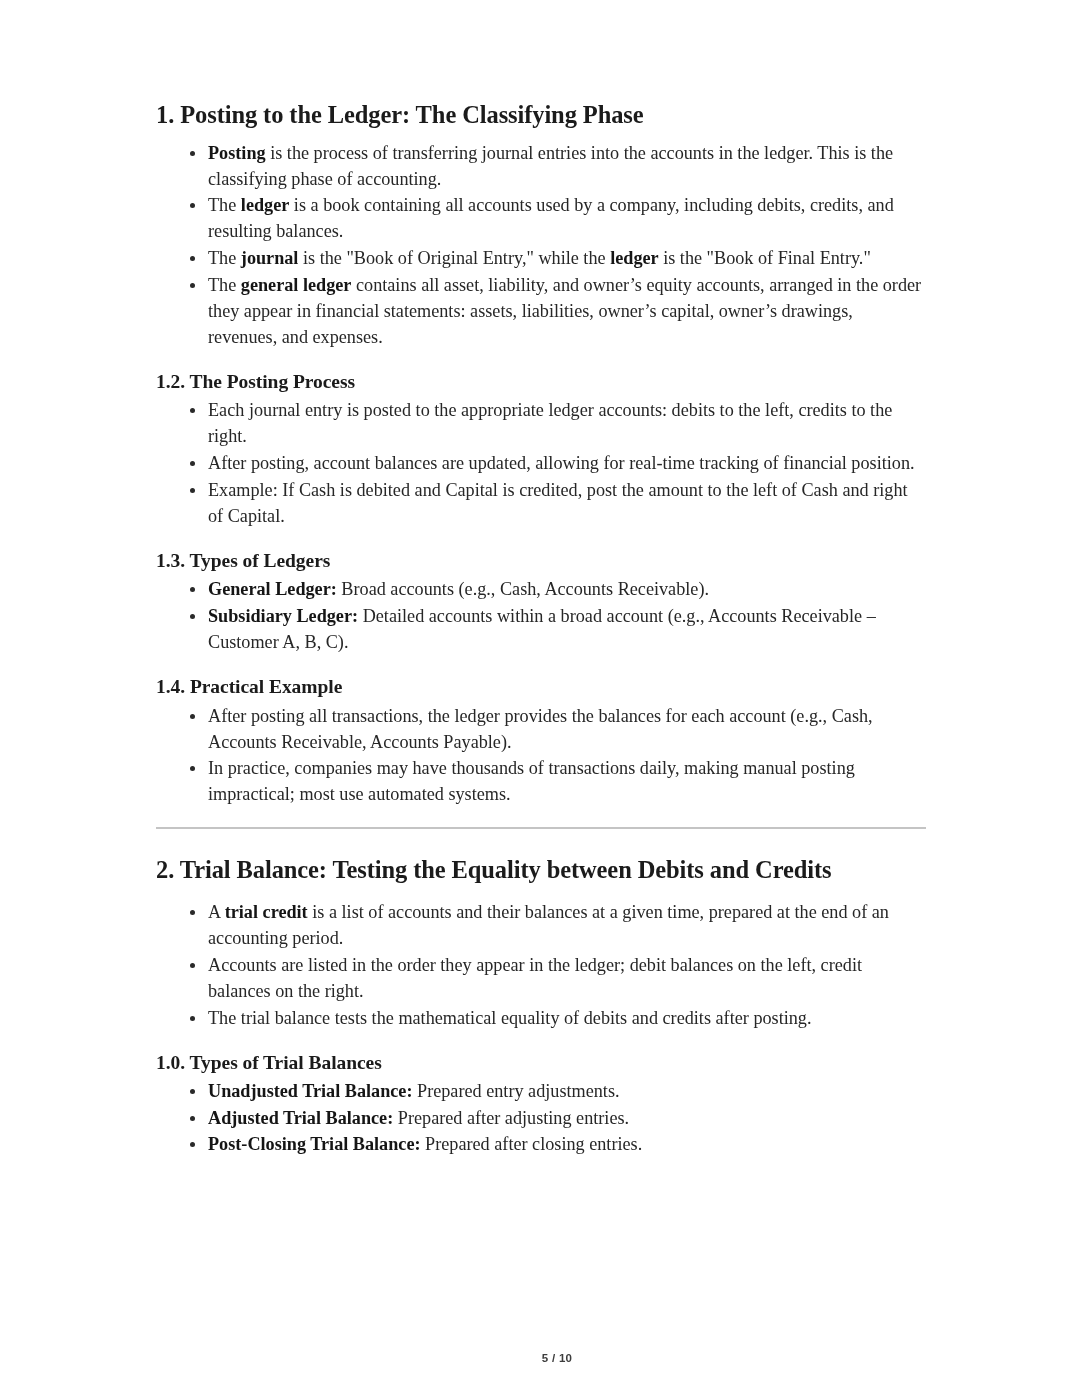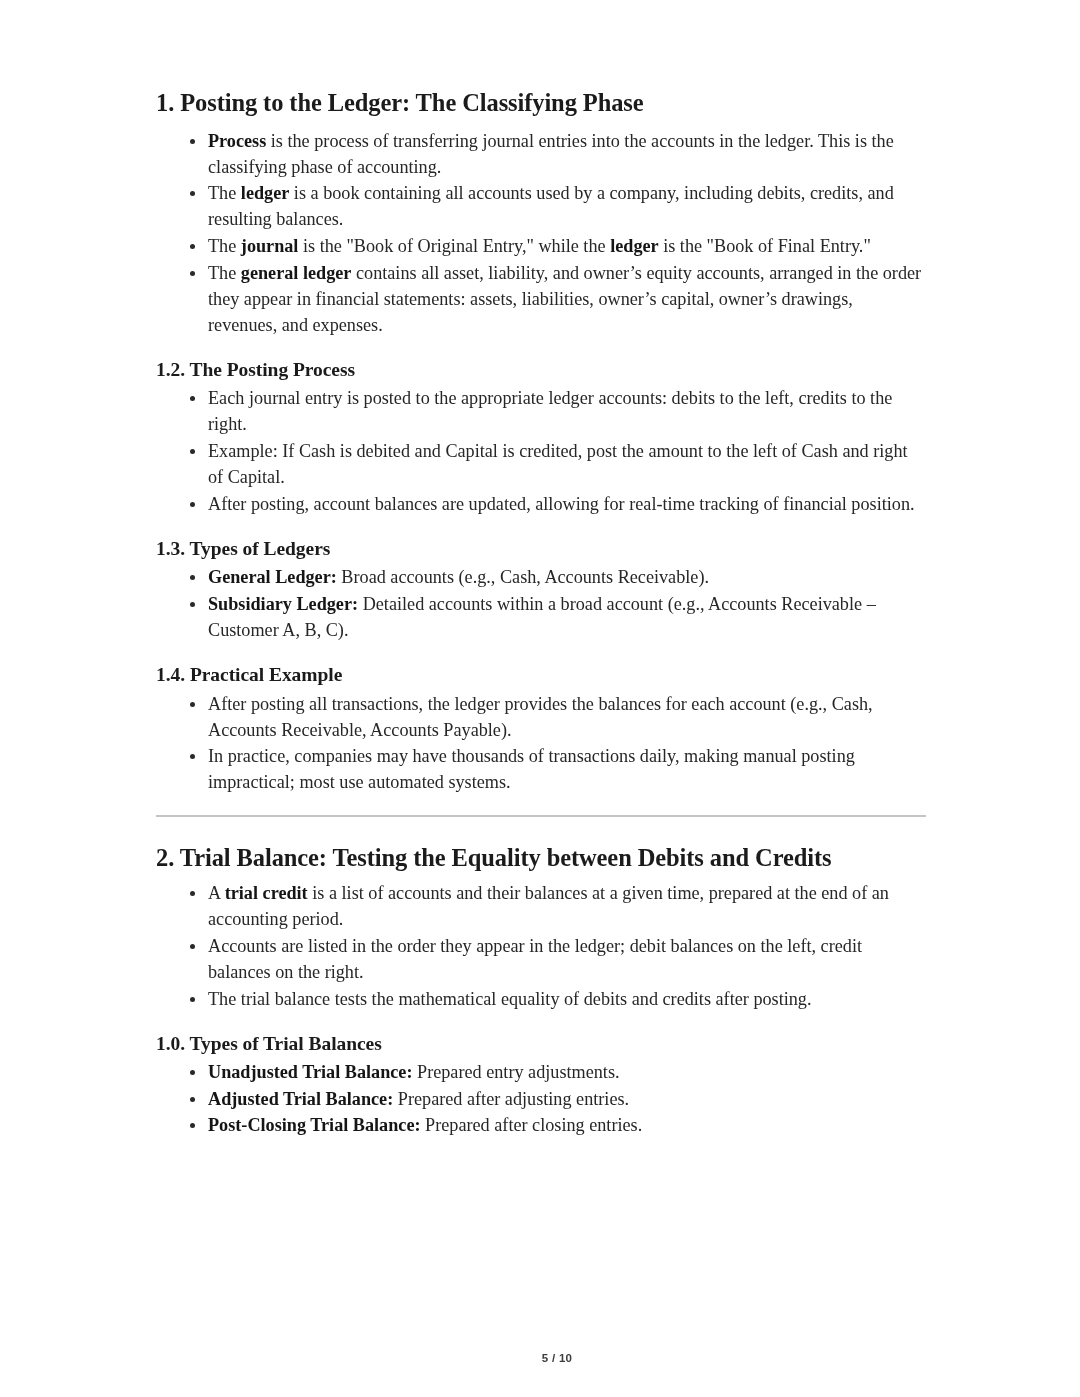--- a/index.html
+++ b/index.html
@@ -19,21 +19,21 @@
     position: absolute;
     left: 0;
     top: 0;
     width: 1080px;
     height: 1397px;
     box-sizing: border-box;
   }
   .content {
     position: absolute;
     left: 156px;
-    top: 88px;
+    top: 100px;
     width: 770px;
   }
 
   h1.sec-title {
     font-size: 24.5px;
     font-weight: bold;
     line-height: 1.25;
     margin: 0 0 9px 0;
     letter-spacing: -0.1px;
     color: #1b1b1b;
@@ -79,21 +79,21 @@
 
   hr.divider {
     border: none;
     border-top: 2px solid #c4c4c4;
     margin: 12px 0 26px 0;
     width: 100%;
     height: 0;
   }
 
   .section-block { margin: 0; }
-  .section-2 h1.sec-title { margin-bottom: 6px; }
+  .section-2 h1.sec-title { margin-bottom: 13px; }
 
   .footer {
     position: absolute;
     left: 17px;
     top: 1352px;
     width: 1080px;
     text-align: center;
     font-family: "Liberation Sans", "DejaVu Sans", sans-serif;
     font-size: 11.5px;
     font-weight: bold;
@@ -102,30 +102,30 @@
   }
 </style>
 </head>
 <body>
 
 <div class="page">
   <div class="content" id="content-root">
       <div class="section-block section-1">
         <h1 class="sec-title">1. Posting to the Ledger: The Classifying Phase</h1>
         <ul class="bullets">
-          <li><b>Process</b><span> is the process of transferring journal entries into the accounts in the ledger. This is the classifying phase of accounting.</span></li>
+          <li><b>Posting</b><span> is the process of transferring journal entries into the accounts in the ledger. This is the classifying phase of accounting.</span></li>
           <li><span>The </span><b>ledger</b><span> is a book containing all accounts used by a company, including debits, credits, and resulting balances.</span></li>
           <li><span>The </span><b>journal</b><span> is the "Book of Original Entry," while the </span><b>ledger</b><span> is the "Book of Final Entry."</span></li>
           <li><span>The </span><b>general ledger</b><span> contains all asset, liability, and owner’s equity accounts, arranged in the order they appear in financial statements: assets, liabilities, owner’s capital, owner’s drawings, revenues, and expenses.</span></li>
         </ul>
         <h2 class="sub-title">1.2. The Posting Process</h2>
         <ul class="bullets">
           <li><span>Each journal entry is posted to the appropriate ledger accounts: debits to the left, credits to the right.</span></li>
+          <li><span>After posting, account balances are updated, allowing for real-time tracking of financial position.</span></li>
           <li><span>Example: If Cash is debited and Capital is credited, post the amount to the left of Cash and right of Capital.</span></li>
-          <li><span>After posting, account balances are updated, allowing for real-time tracking of financial position.</span></li>
         </ul>
         <h2 class="sub-title">1.3. Types of Ledgers</h2>
         <ul class="bullets">
           <li><b>General Ledger:</b><span> Broad accounts (e.g., Cash, Accounts Receivable).</span></li>
           <li><b>Subsidiary Ledger:</b><span> Detailed accounts within a broad account (e.g., Accounts Receivable – Customer A, B, C).</span></li>
         </ul>
         <h2 class="sub-title">1.4. Practical Example</h2>
         <ul class="bullets">
           <li><span>After posting all transactions, the ledger provides the balances for each account (e.g., Cash, Accounts Receivable, Accounts Payable).</span></li>
           <li><span>In practice, companies may have thousands of transactions daily, making manual posting impractical; most use automated systems.</span></li>

